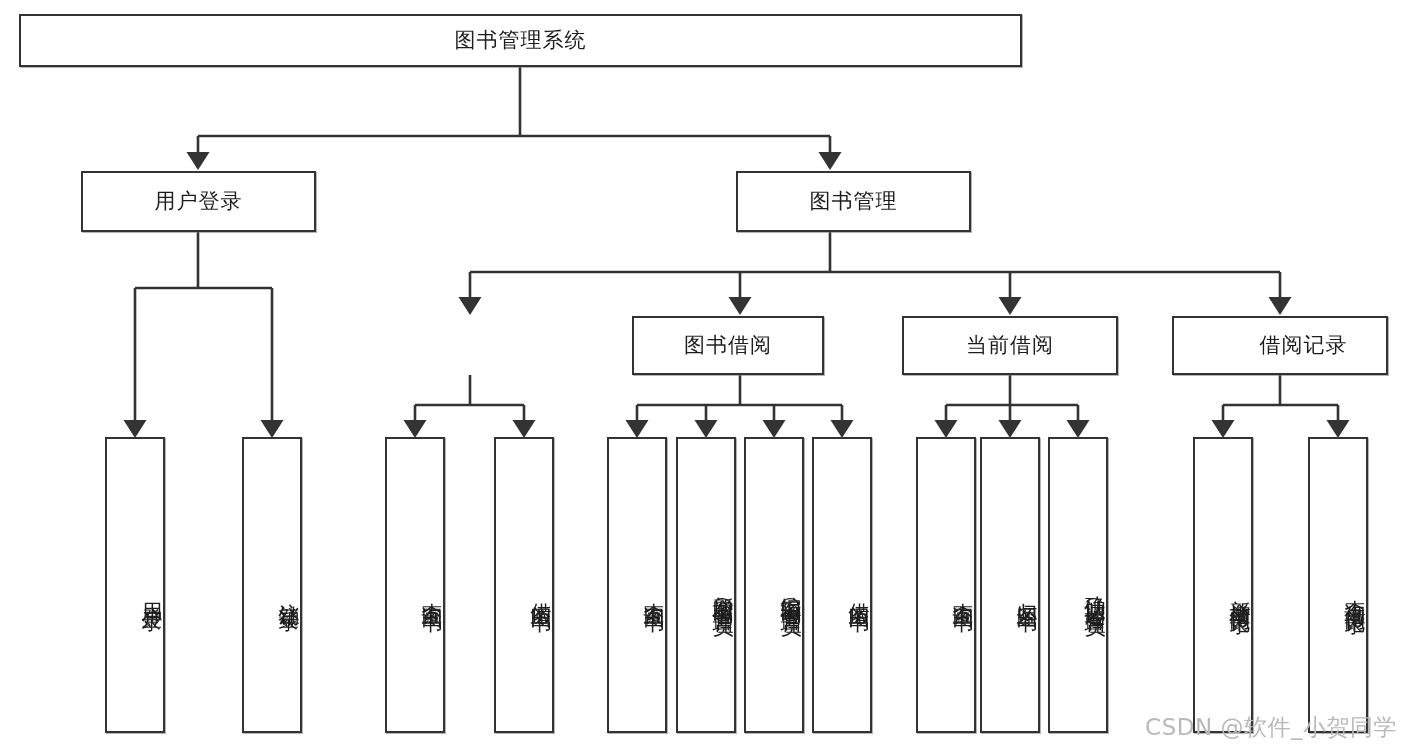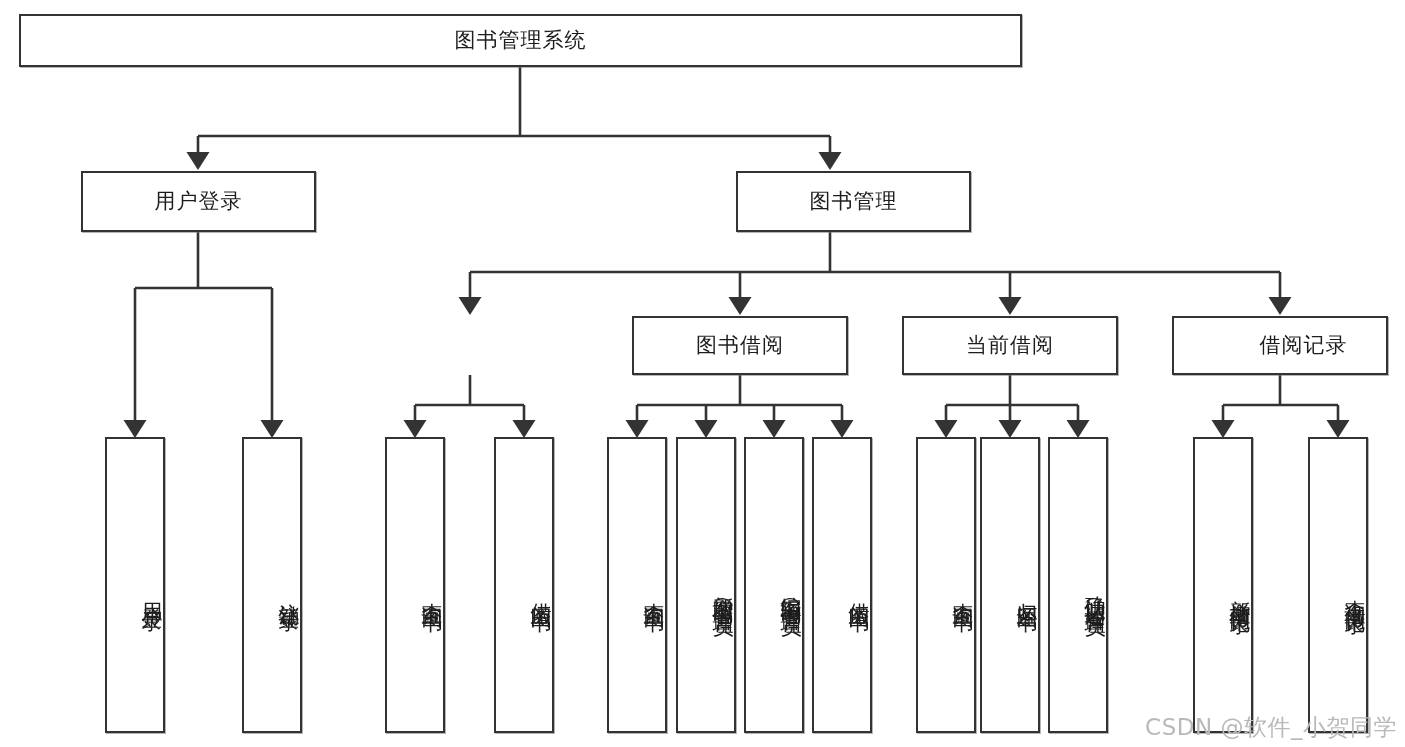--- a/index.html
+++ b/index.html
@@ -130,21 +130,21 @@
     <span class="label">图书管理系统</span>
   </div>
 
   <div class="node horiz" style="left:81px; top:171px; width:235px; height:61px;">
     <span class="label">用户登录</span>
   </div>
   <div class="node horiz" style="left:712px; top:171px; width:235px; height:61px;margin-left:24px;">
     <span class="label">图书管理</span>
   </div>
 
-  <div class="node horiz" style="left:632px; top:316px; width:216px; height:59px;">
+  <div class="node horiz" style="left:632px; top:316px; width:192px; height:59px;">
     <span class="label">图书借阅</span>
   </div>
   <div class="node horiz" style="left:902px; top:316px; width:216px; height:59px;">
     <span class="label">当前借阅</span>
   </div>
   <div class="node horiz" style="left:1172px; top:316px; width:216px; height:59px;padding-left:47px;">
     <span class="label">借阅记录</span>
   </div>
 
   <div class="node vert" style="left:105px; top:437px; width:60px; height:296px;">

